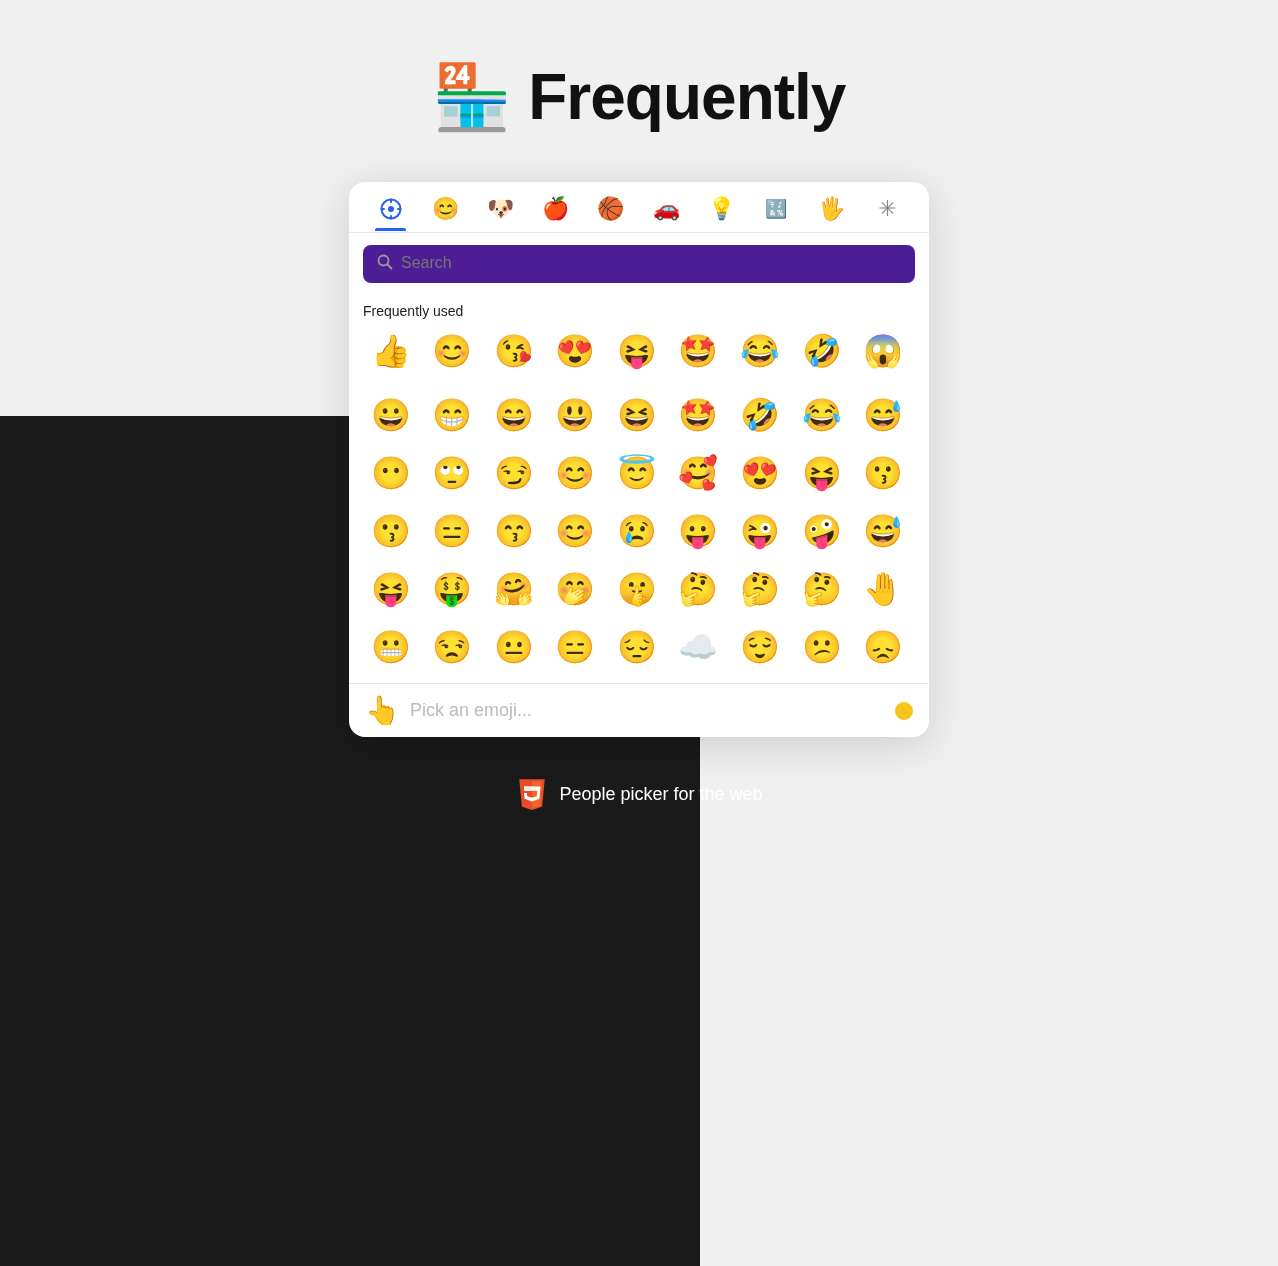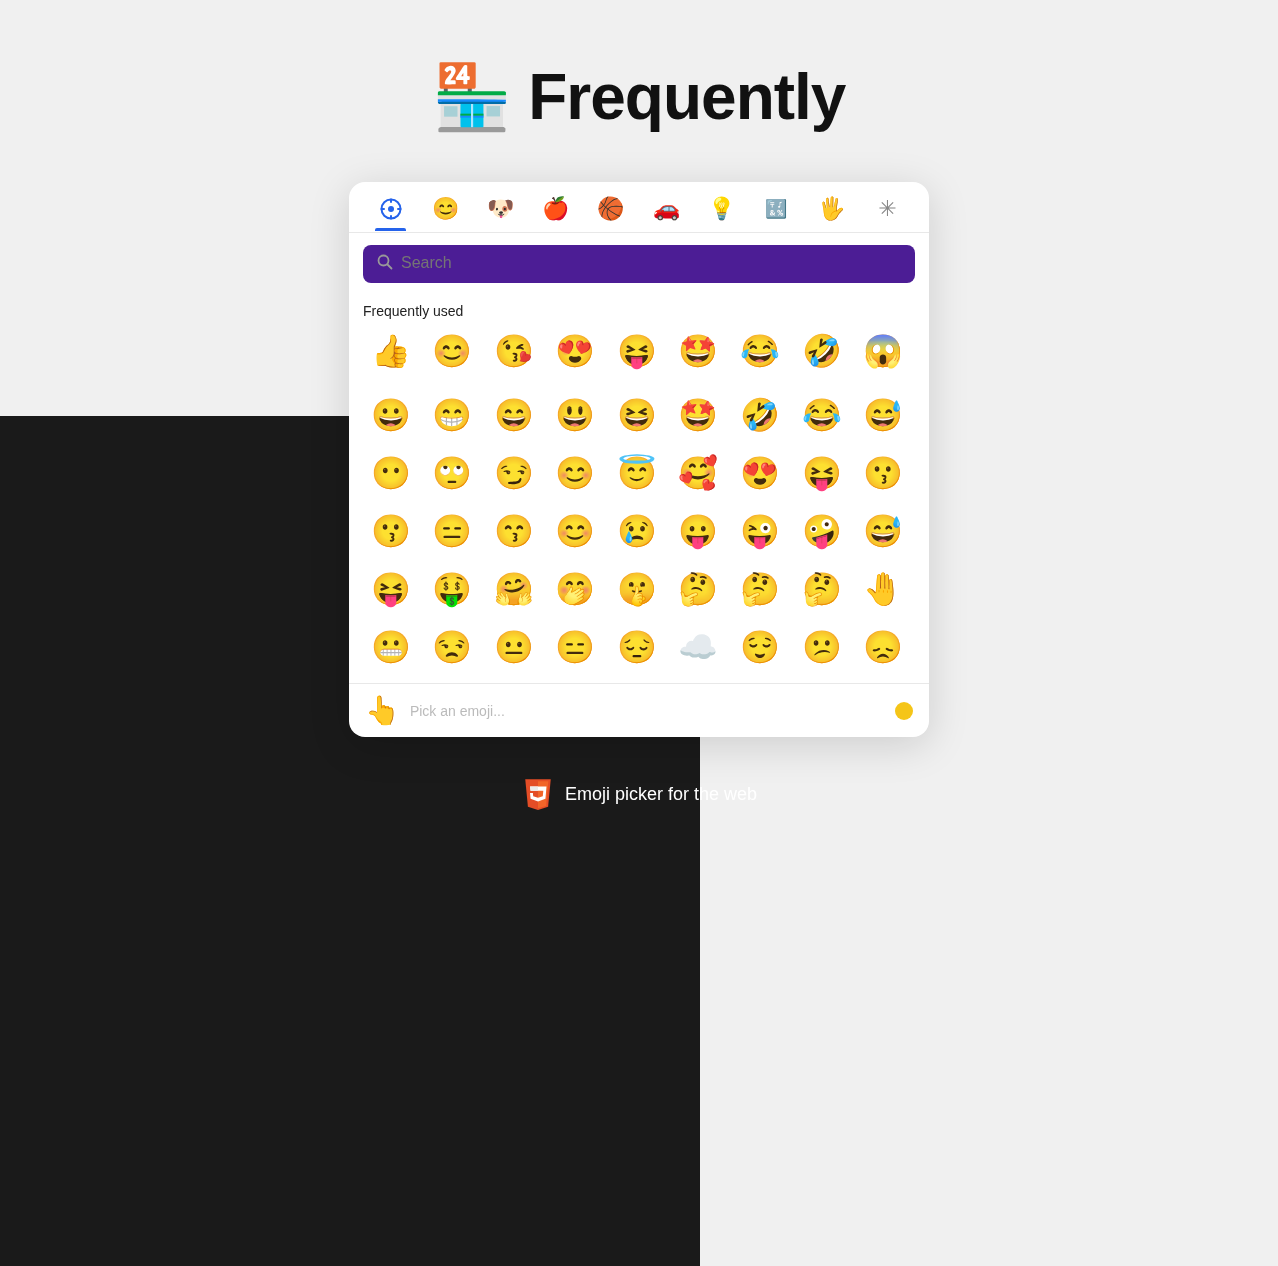--- a/index.html
+++ b/index.html
@@ -166,21 +166,21 @@
       align-items: center;
       padding: 10px 16px;
       gap: 10px;
     }
 
     .footer-emoji {
       font-size: 28px;
     }
 
     .footer-placeholder {
-      font-size: 14px;
+      font-size: 18px;
       color: #bbb;
       flex: 1;
     }
 
     .footer-dot {
       width: 18px;
       height: 18px;
       border-radius: 50%;
       background: #f5c518;
     }
@@ -331,16 +331,16 @@
   </div>
 
   <div class="tagline">
 
     <svg class="html5-badge" viewBox="0 0 32 32" xmlns="http://www.w3.org/2000/svg">
       <polygon points="4,2 6.5,28 16,31 25.5,28 28,2" fill="#e44d26"></polygon>
       <polygon points="16,4 16,29.4 23.6,27.2 25.7,4" fill="#f16529"></polygon>
       <polygon points="8.5,9 9,13 21,13 20.5,18 16,19.5 11.5,18 11.2,15 8.5,15 9,20.5 16,23 23,20.5 24,9" fill="#fff"></polygon>
       <polygon points="16,9 8.5,9 9,13 16,13" fill="#ebebeb"></polygon>
     </svg>
-    <span class="tagline-text">Emoji picker for the web</span>
+    <span class="tagline-text">People picker for the web</span>
   </div>
 
 </div>
 
 </body></html>

